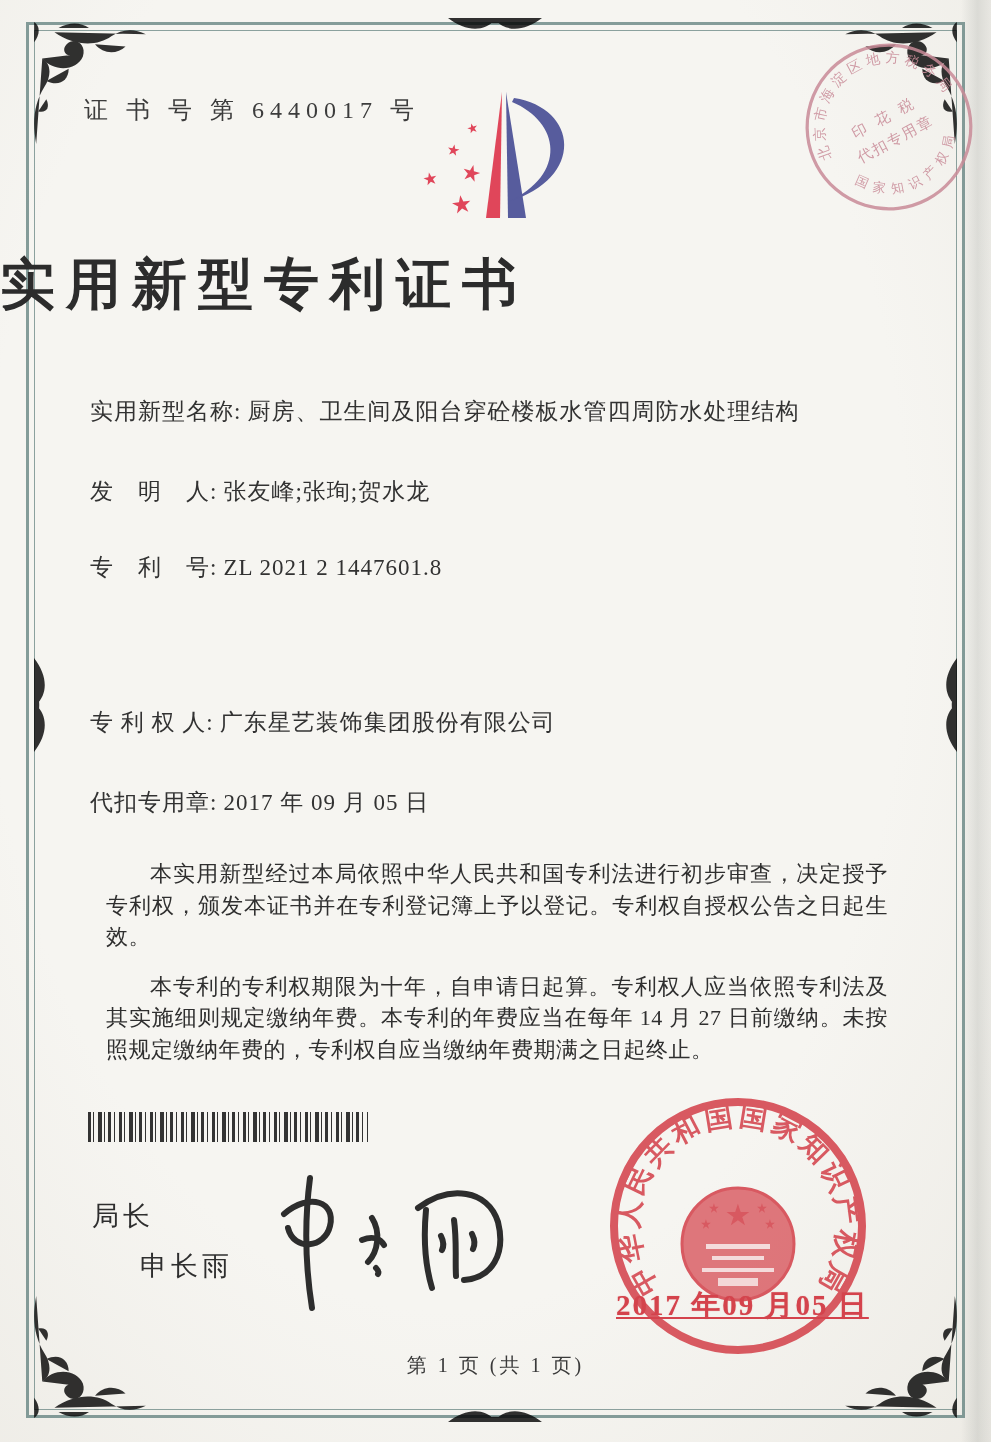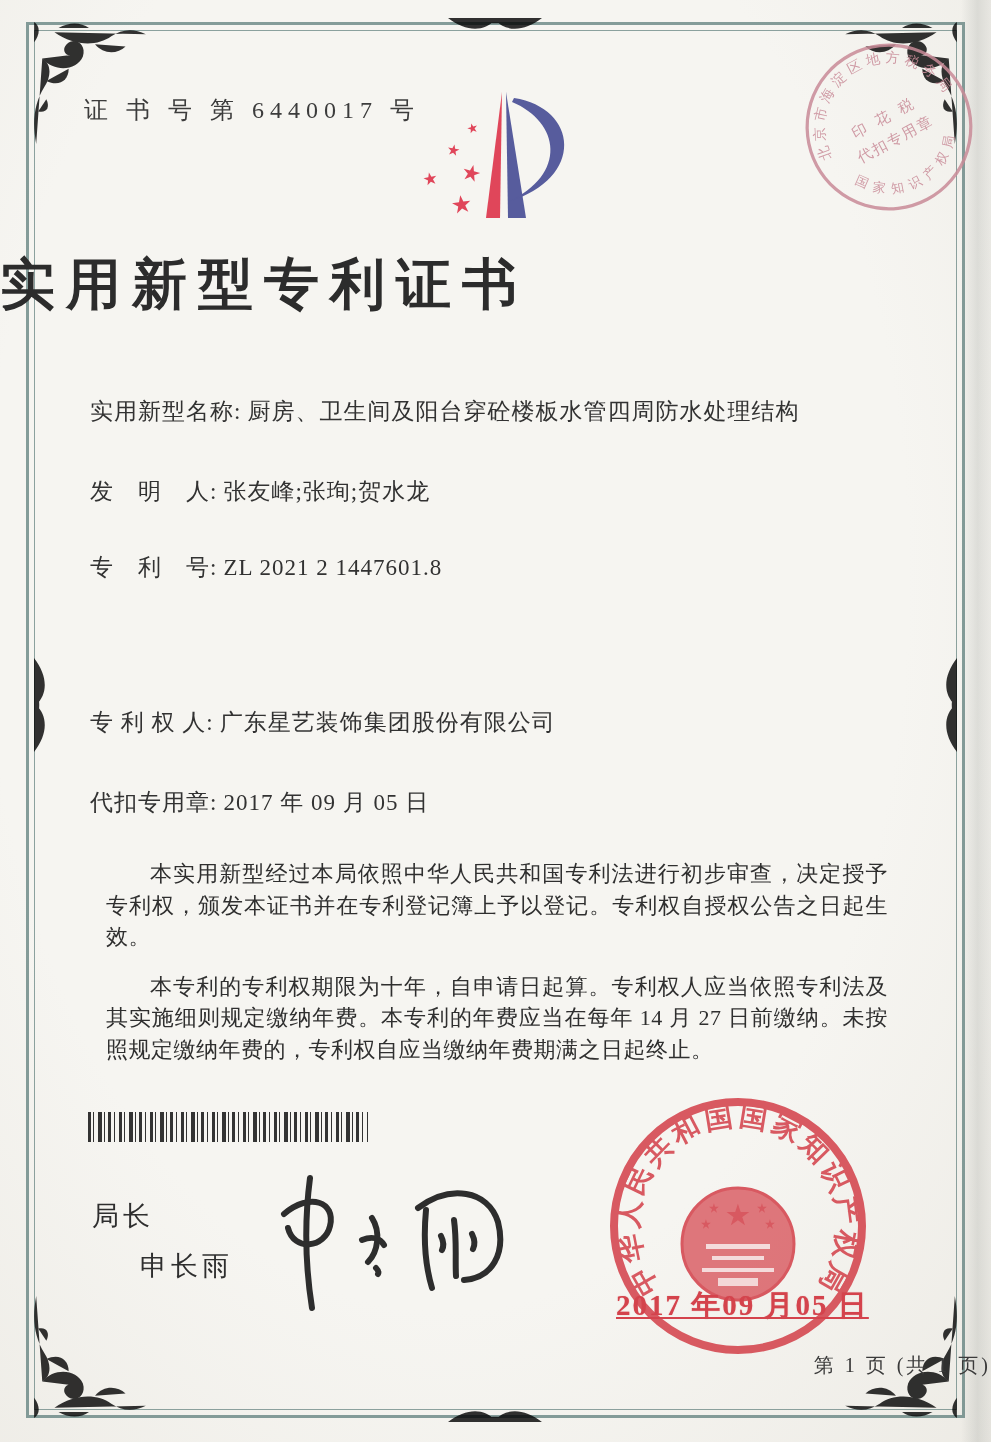--- a/index.html
+++ b/index.html
@@ -45,21 +45,21 @@
       #191919 20px 23px, transparent 23px 26px, #191919 26px 27px, transparent 27px 31px);}
   .signer-role{position:absolute;left:92px;top:1198px;font-size:27px;letter-spacing:4px;color:#2e2e2e;text-align:right;}
   .signer-name{position:absolute;left:92px;top:1248px;font-size:27px;letter-spacing:4px;color:#2e2e2e;margin-left:48px;}
   .signature{position:absolute;left:248px;top:1166px;width:280px;height:150px;}
   .signature path{stroke:#2d2d2d;fill:none;stroke-width:6;stroke-linecap:round;stroke-linejoin:round;}
   .seal{position:absolute;left:598px;top:1096px;width:280px;height:262px;opacity:.87;}
   .seal .ring{stroke:var(--seal_red,#d4434c);fill:none;}
   .seal text{fill:var(--seal_red,#d4434c);font-family:"Liberation Serif",serif;font-weight:bold;}
   .seal-date{position:absolute;left:616px;top:1286px;font-size:29px;letter-spacing:2px;
     color:var(--seal_red,#d4434c);font-weight:bold;text-shadow:0 0 1px rgba(212,67,76,.5);text-decoration:underline;}
-  .footer{position:absolute;left:0;top:1352px;width:100%;text-align:right;
+  .footer{position:absolute;left:0;top:1352px;width:100%;text-align:center;
     font-size:20px;letter-spacing:3px;color:#3a3a3a;}
 </style>
 </head>
 <body>
 
 <div class="page">
 
   <div class="scan-edge"></div>
   <div class="frame-outer"></div>
   <div class="frame-inner"></div>

